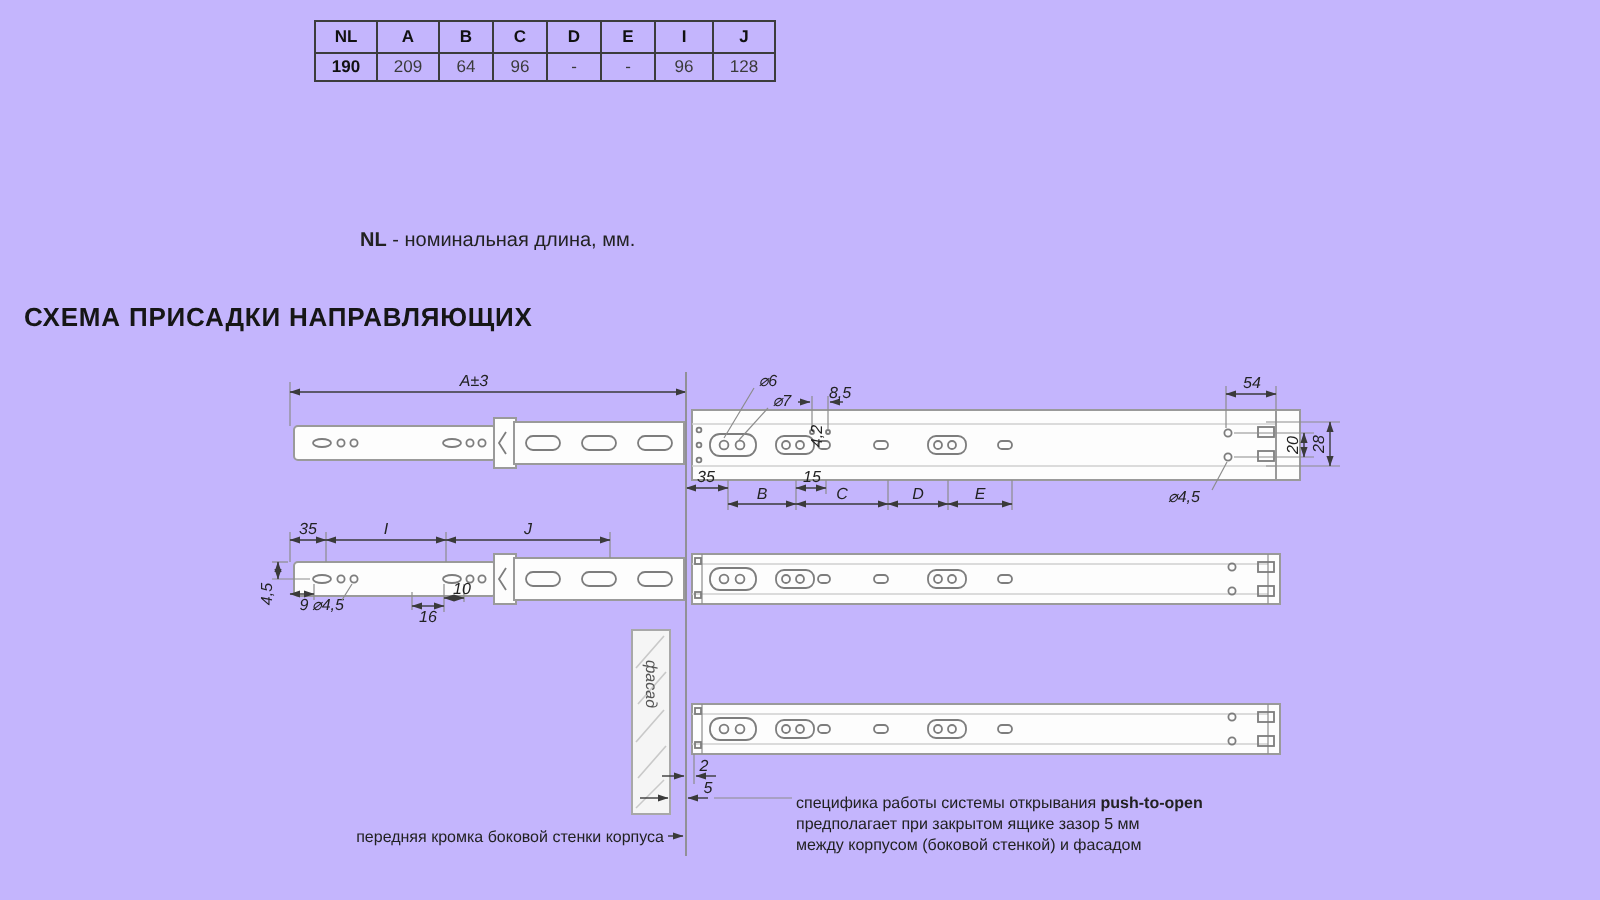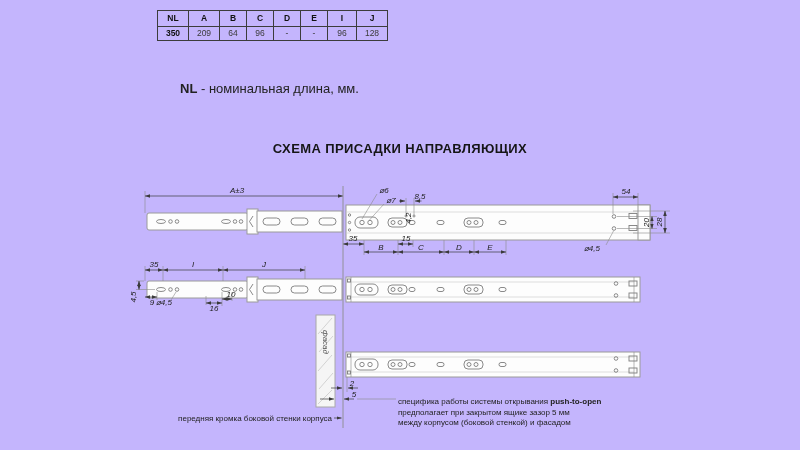--- a/index.html
+++ b/index.html
@@ -13,22 +13,22 @@
   table.spec th{font-weight:bold;height:15px;color:#111;}
   table.spec td.rowhead{font-weight:bold;color:#111;}
   table.spec th:nth-child(1),table.spec td:nth-child(1){width:30px;}
   table.spec th:nth-child(2),table.spec td:nth-child(2){width:30px;}
   table.spec th:nth-child(3),table.spec td:nth-child(3){width:26px;}
   table.spec th:nth-child(4),table.spec td:nth-child(4){width:26px;}
   table.spec th:nth-child(5),table.spec td:nth-child(5){width:26px;}
   table.spec th:nth-child(6),table.spec td:nth-child(6){width:26px;}
   table.spec th:nth-child(7),table.spec td:nth-child(7){width:28px;}
   table.spec th:nth-child(8),table.spec td:nth-child(8){width:30px;}
-  .tnote{position:absolute;left:157px;top:81px;font-size:13px;color:#222;padding-left:23px;}
-  .title{position:absolute;left:0;right:0;top:139px;margin:2px;text-align:center;
+  .tnote{position:absolute;left:157px;top:115px;font-size:10px;color:#222;padding-left:23px;}
+  .title{position:absolute;left:0;right:0;top:139px;margin:12px;text-align:left;
          font-size:13px;font-weight:bold;letter-spacing:.4px;color:#161616;}
   svg.draw{position:absolute;left:0;top:0;}
   
   .dt{font:italic 8px "Liberation Sans",sans-serif;fill:#222;text-anchor:middle;}
   .nt{font:8px "Liberation Sans",sans-serif;fill:#222;}
   .ntb{font-weight:bold;}
   .fas{font:italic 8px "Liberation Sans",sans-serif;fill:#555;text-anchor:middle;}
   .rail{fill:#fdfdfd;stroke:#9a9a9a;stroke-width:1;}
   .hole{fill:none;stroke:#7d7d7d;stroke-width:0.9;}
   .inner{stroke:#cfcfcf;stroke-width:0.7;}
@@ -48,21 +48,21 @@
           <th>B</th>
           <th>C</th>
           <th>D</th>
           <th>E</th>
           <th>I</th>
           <th>J</th>
         </tr>
       </thead>
     <tbody id="spec-body">
         <tr>
-          <td class="rowhead">350</td>
+          <td class="rowhead">190</td>
           <td>209</td>
           <td>64</td>
           <td>96</td>
           <td>-</td>
           <td>-</td>
           <td>96</td>
           <td>128</td>
         </tr>
       </tbody>
   </table>

